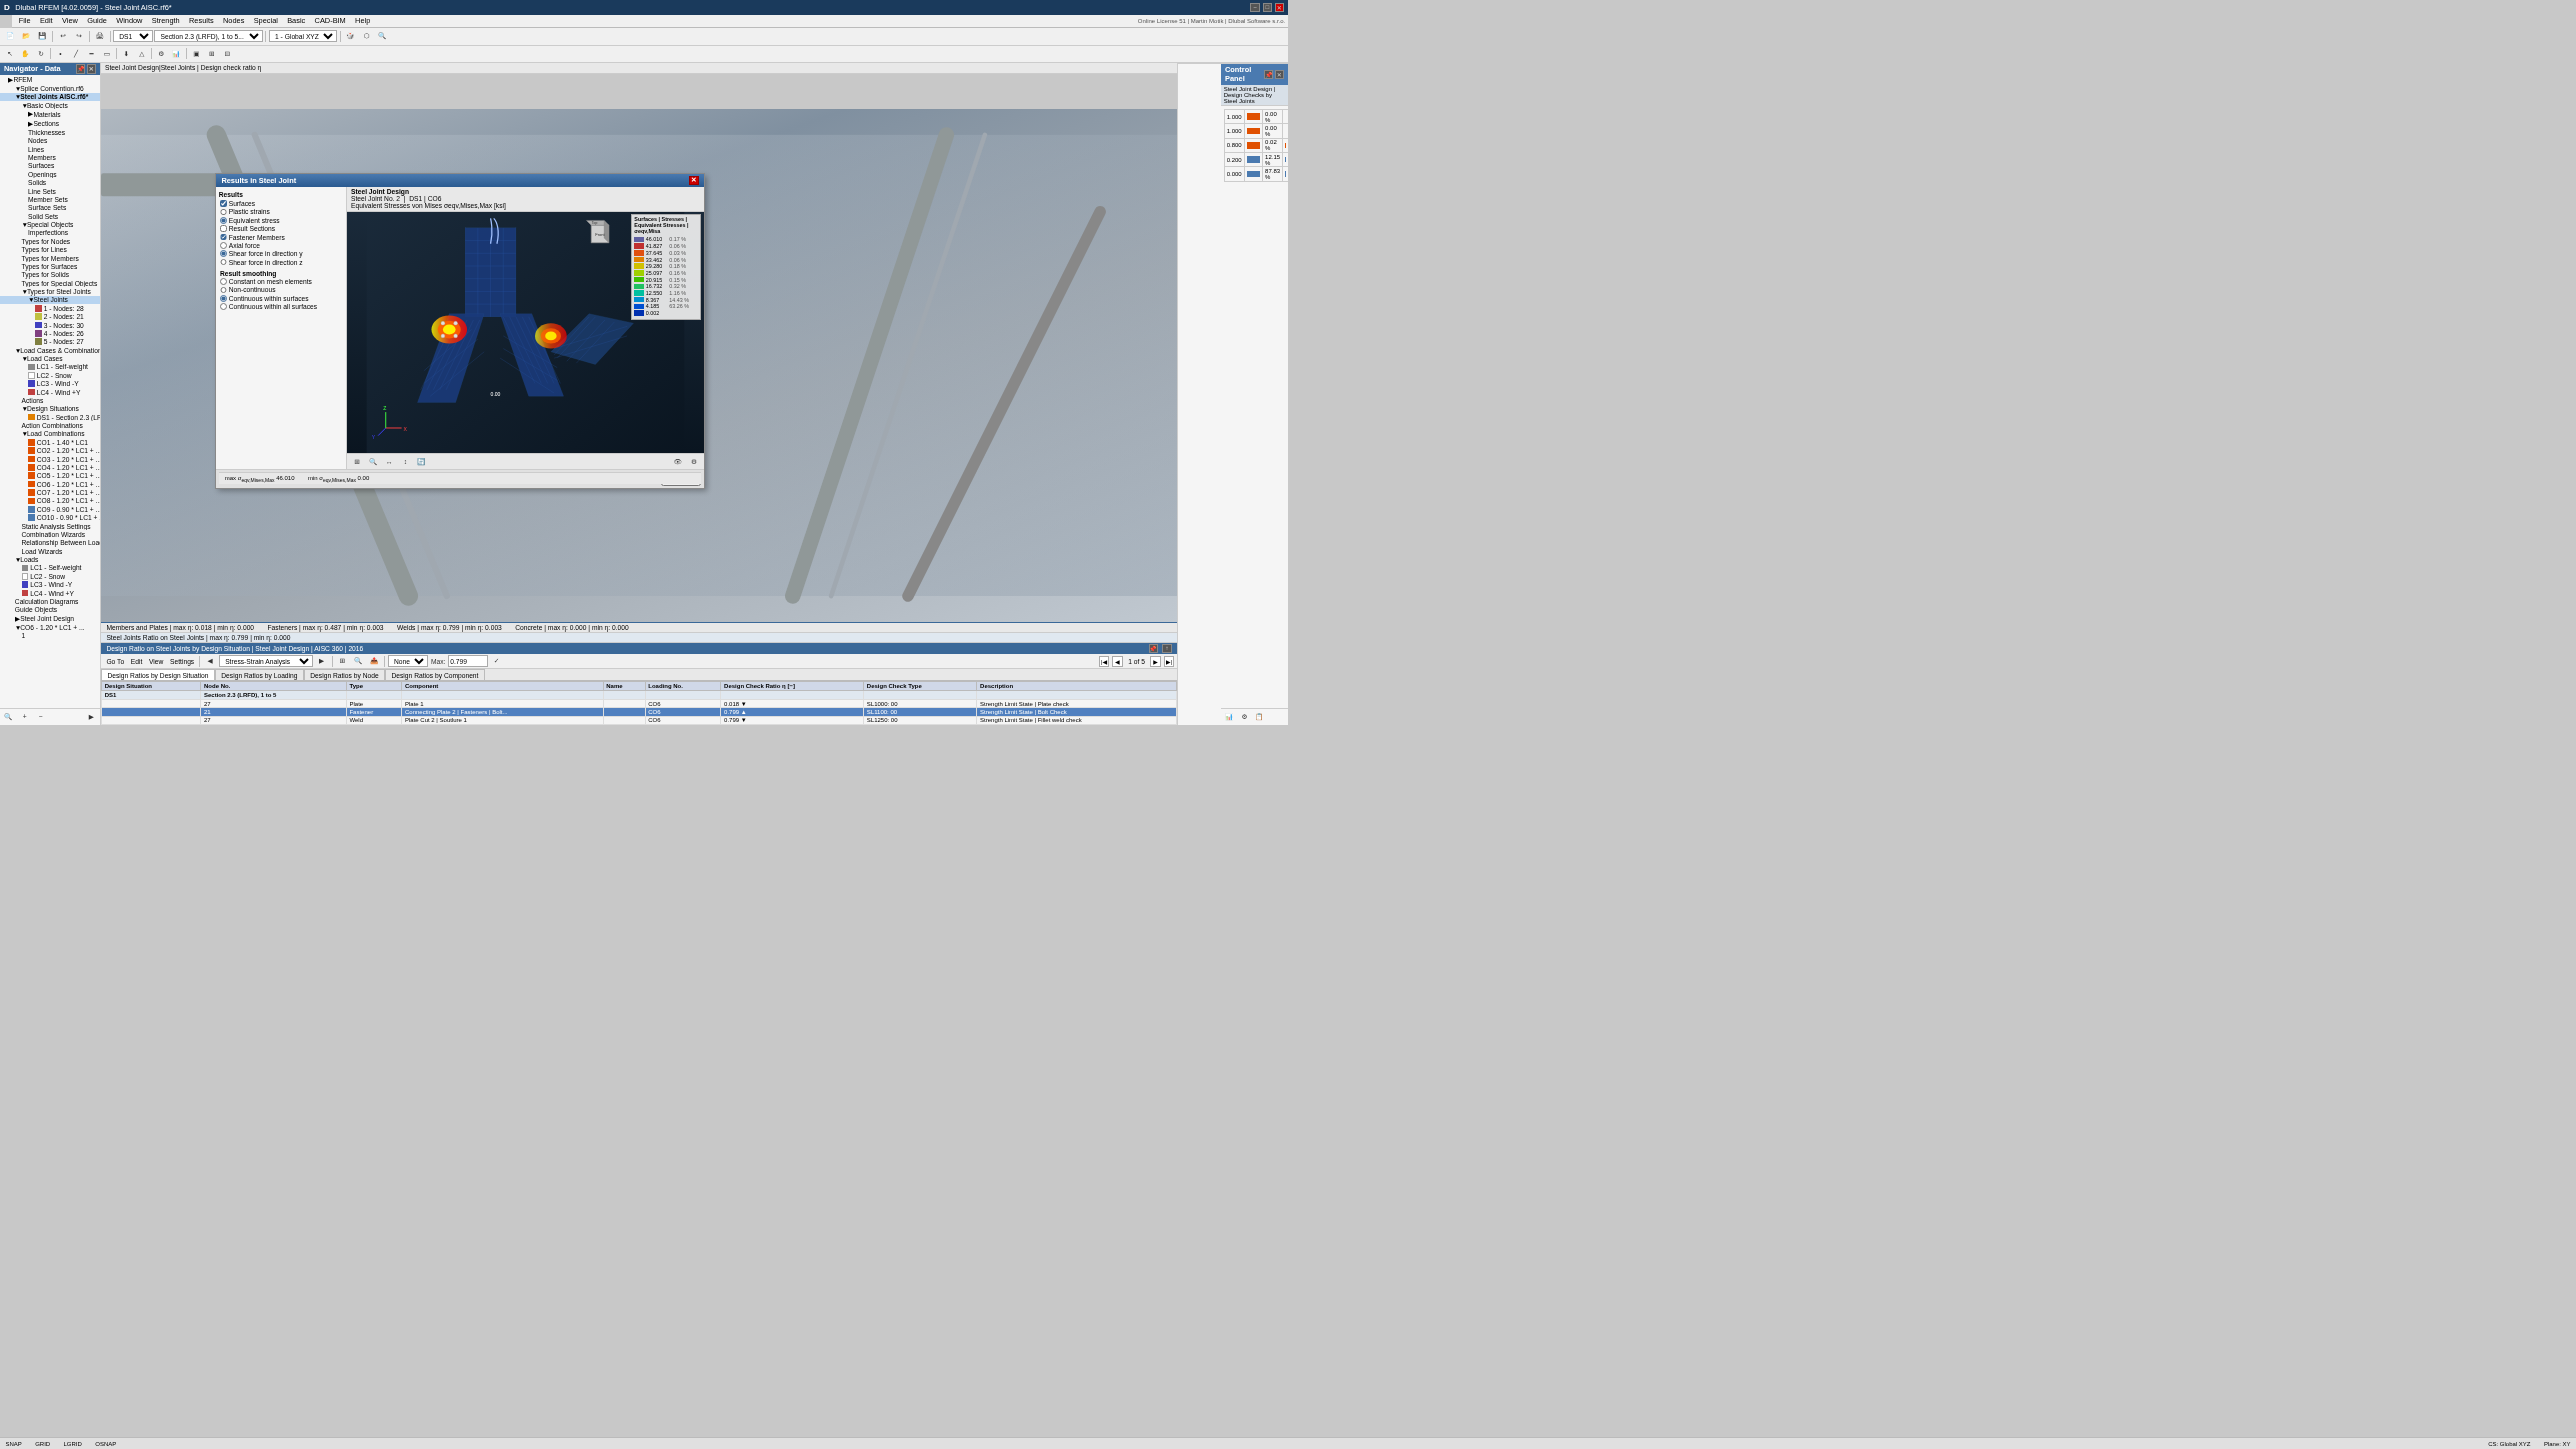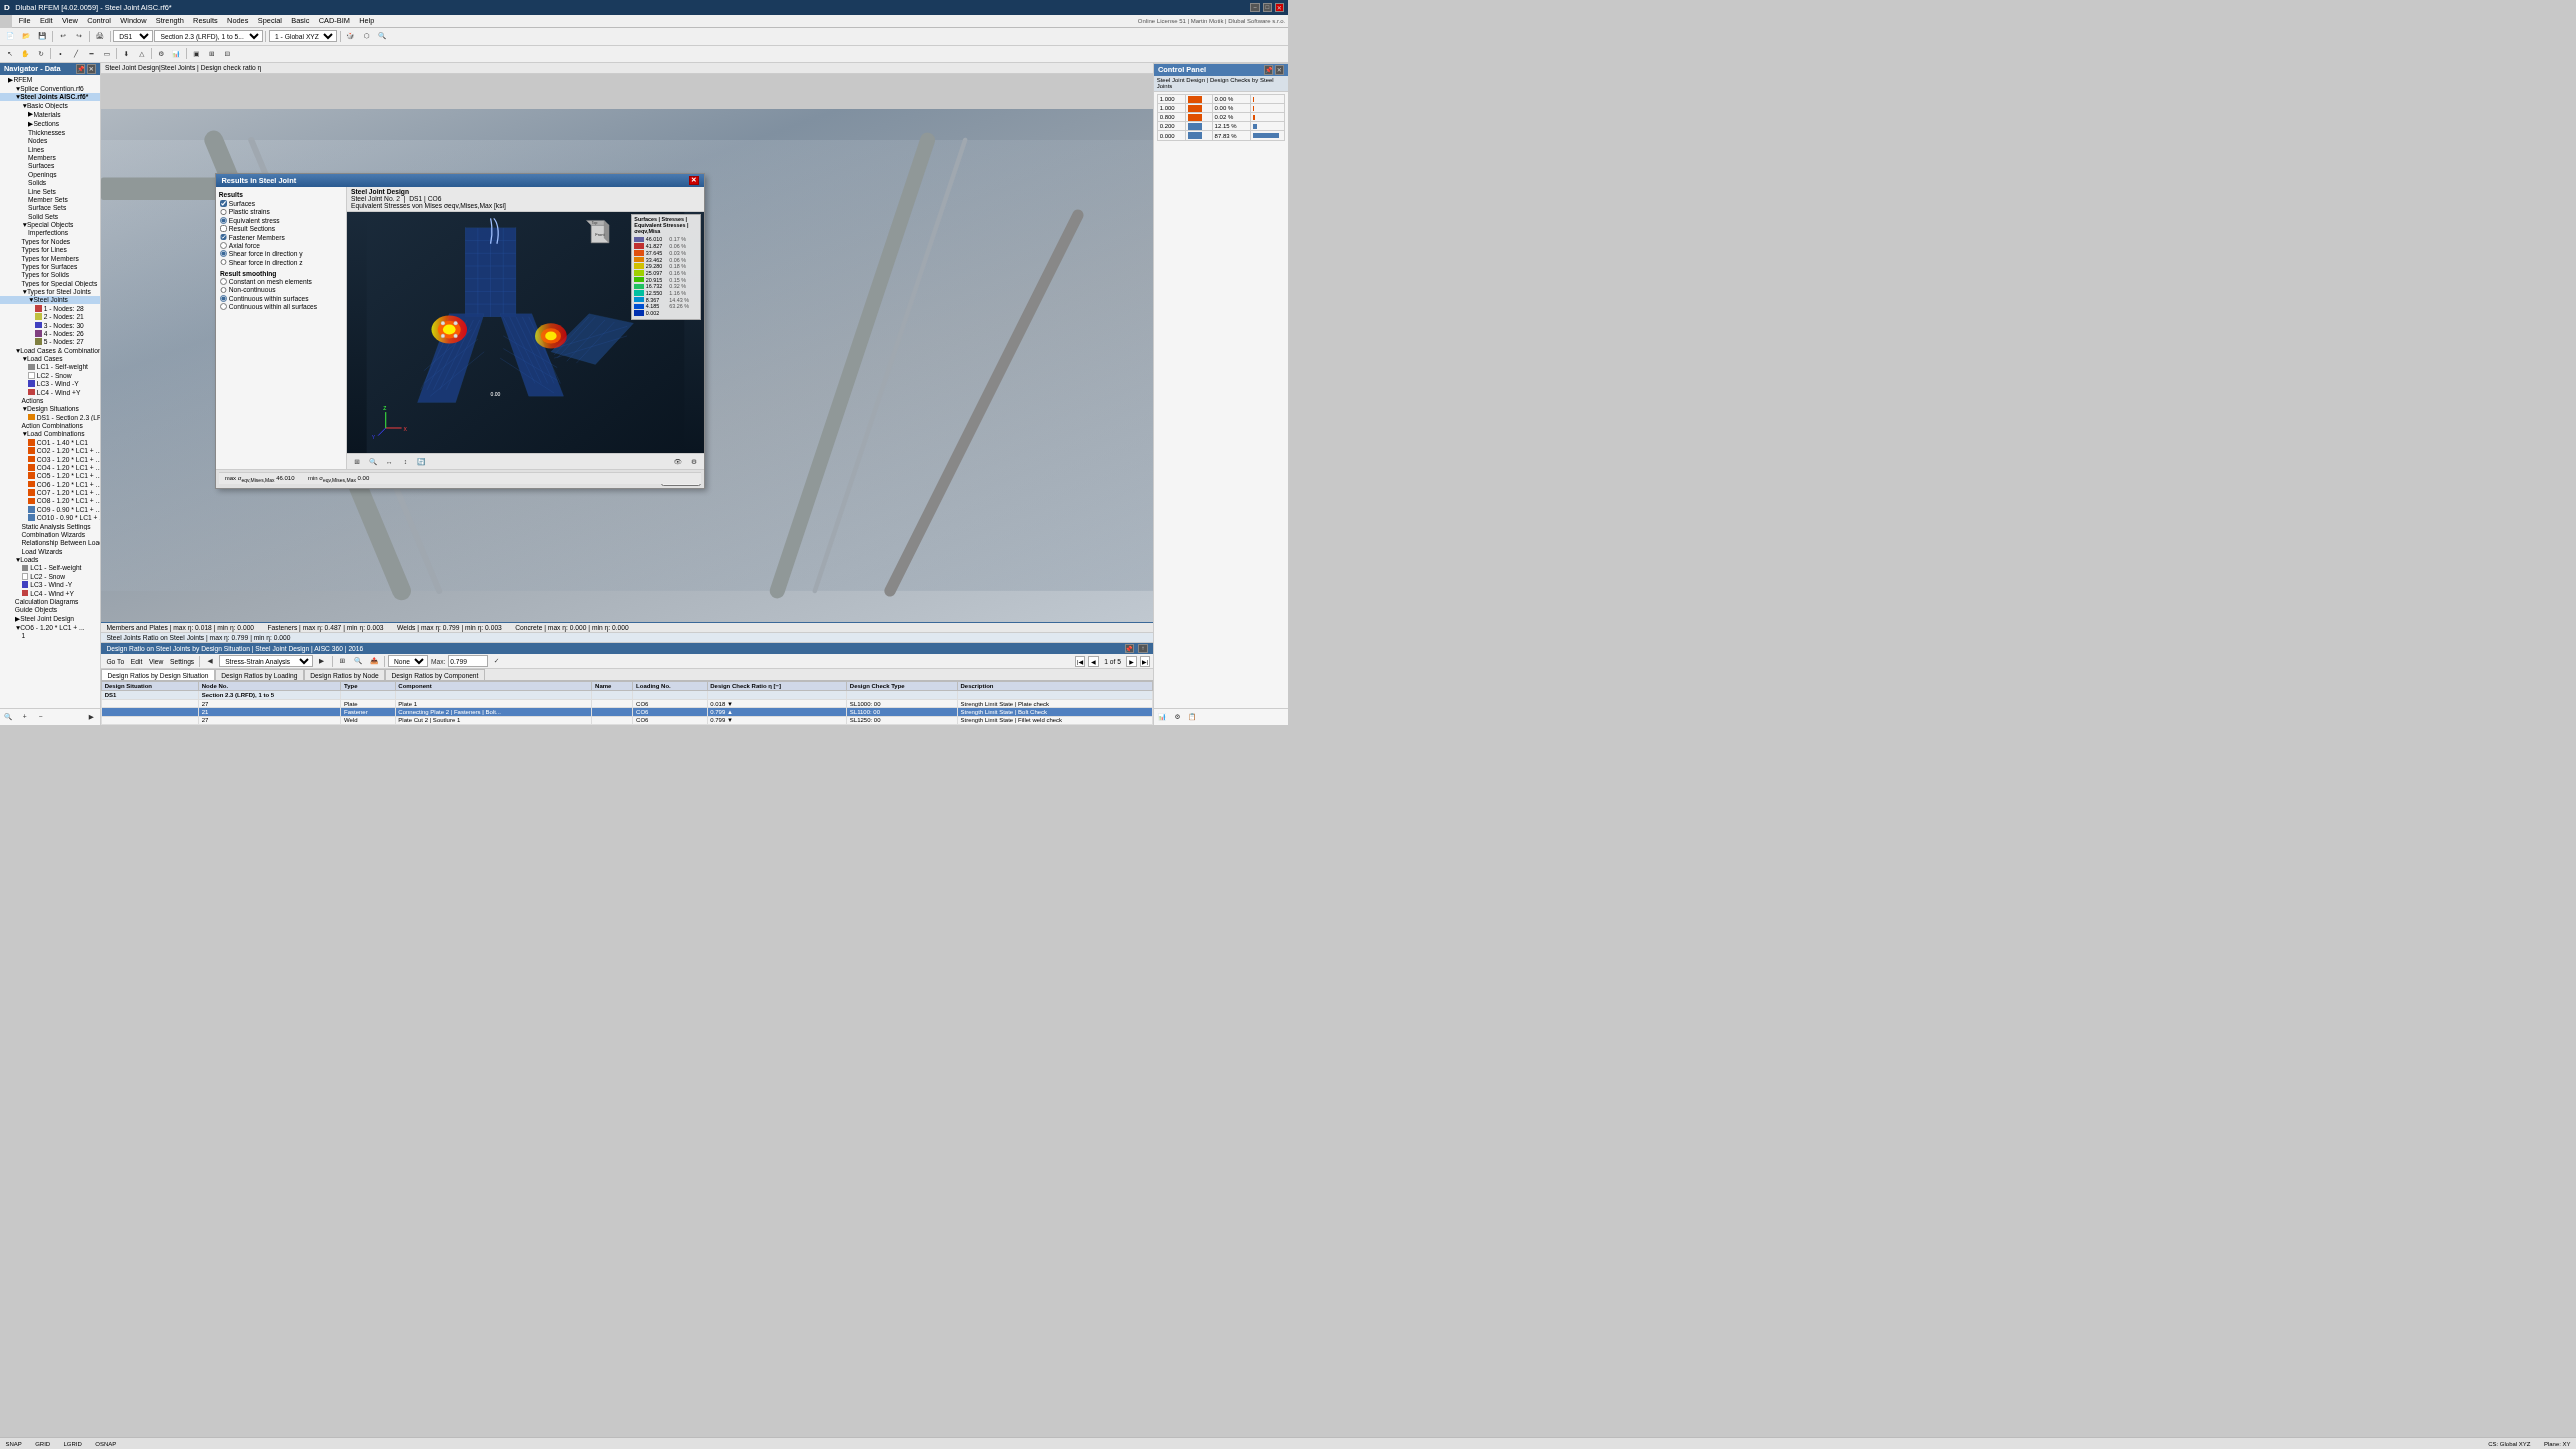--- a/index.html
+++ b/index.html
@@ -57,21 +57,21 @@
     
     #color-scale { position: absolute; right: 5.4px; top: 5.4px; width: 67px; background: rgba(240,240,240,0.9); border: 0.7px solid #ccc; padding: 2.7px; font-size: 6px; }
 
     
     #orient-cube { position: absolute; top: 5.4px; right: 74px; width: 34px; height: 34px; }
 
     
     #dialog-bottom-toolbar { background: #e8e8e8; border-top: 0.7px solid #ccc; height: 16px; display: flex; align-items: center; padding: 0 2.7px; gap: 1.3px; }
 
     
-    #control-panel { width: 135px; background: #f5f5f5; border-left: 0.7px solid #ccc; border-top: 0.7px solid #ccc; display: flex; flex-direction: column; flex-shrink: 0; }
+    #control-panel { width: 111px; background: #f5f5f5; border-left: 0.7px solid #ccc; border-top: 0.7px solid #ccc; display: flex; flex-direction: column; flex-shrink: 0; padding-left: 43px; }
     #cp-header { background: #4a7ab0; color: #fff; padding: 1.3px 4px; font-size: 7.4px; display: flex; justify-content: space-between; align-items: center; }
     #cp-title { font-weight: bold; }
     #cp-content { flex: 1; overflow-y: auto; padding: 2.7px; }
     .cp-table { width: 100%; border-collapse: collapse; font-size: 6px; }
     .cp-table td { border: 0.7px solid #ccc; padding: 0.7px 2px; }
 
     
     #bottom-area { background: #f5f5f5; border-top: 1.3px solid #3a6898; }
     #bottom-info-bar { padding: 1.3px 5.4px; font-size: 6.7px; background: #e8e8e8; border-bottom: 0.7px solid #ccc; display: flex; gap: 13.4px; }
     #bottom-design-title { background: #3a6898; color: #fff; padding: 1.3px 5.4px; font-size: 6.7px; display: flex; align-items: center; justify-content: space-between; }
@@ -113,21 +113,21 @@
     <div class="title-btn">−</div>
     <div class="title-btn">□</div>
     <div class="title-btn close-btn">✕</div>
   </div>
 </div>
 
 <div id="menu-bar">
   <span class="menu-item">File</span>
   <span class="menu-item">Edit</span>
   <span class="menu-item">View</span>
-  <span class="menu-item">Control</span>
+  <span class="menu-item">Guide</span>
   <span class="menu-item">Window</span>
   <span class="menu-item">Strength</span>
   <span class="menu-item">Results</span>
   <span class="menu-item">Nodes</span>
   <span class="menu-item">Special</span>
   <span class="menu-item">Basic</span>
   <span class="menu-item">CAD-BIM</span>
   <span class="menu-item">Help</span>
   <div style="flex:1;"></div>
   <span style="font-size:6px;color:#555;">Online License 51 | Martin Motik | Dlubal Software s.r.o.</span>

